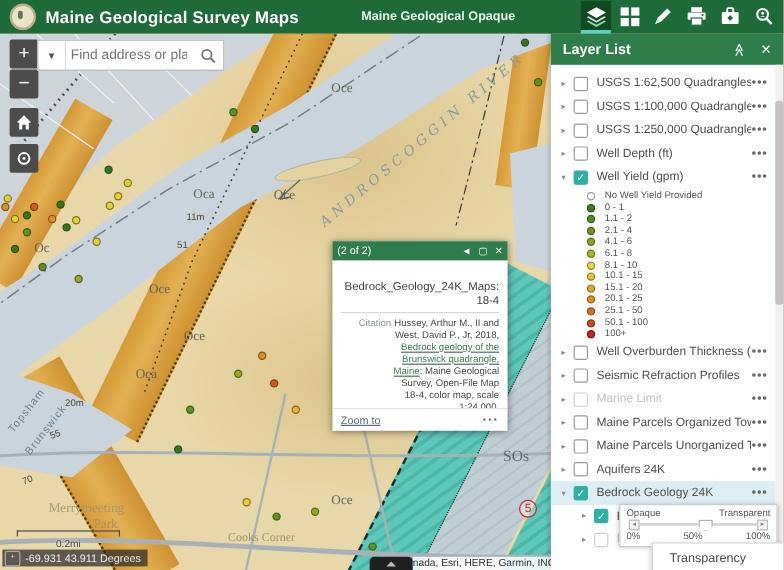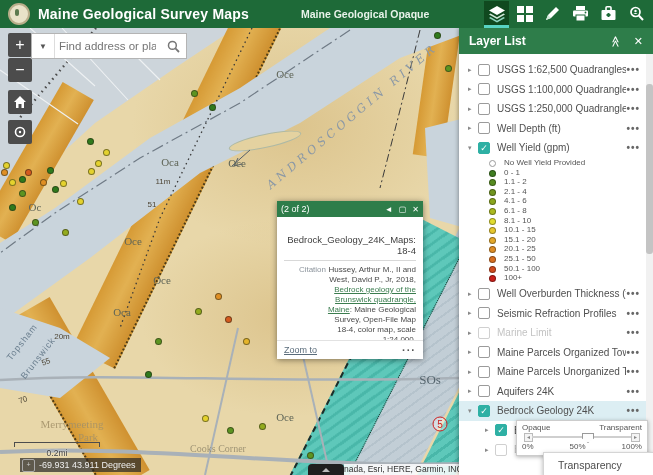--- a/index.html
+++ b/index.html
@@ -48,21 +48,21 @@
   .mbtn{position:absolute;width:24px;height:24px;background:#4c4c4c;color:#fff;text-align:center;line-height:24px;font-size:16px;cursor:pointer;z-index:20;border-radius:2px;}
   #zin{left:8px;top:5px;} #zout{left:8px;top:30px;} #homeB{left:8px;top:62px;} #locB{left:8px;top:92px;}
   #searchbox{position:absolute;left:31px;top:5px;width:156px;height:26px;background:#fff;border:1px solid #b4b4b4;display:flex;align-items:center;z-index:20;box-sizing:border-box;}
   #searchdd{width:22px;height:100%;border-right:1px solid #ddd;display:flex;align-items:center;justify-content:center;font-size:8px;color:#555;cursor:pointer;}
   #searchinput{flex:1;border:0;outline:0;font-size:11.5px;color:#333;padding:0 4px;min-width:0;font-family:"Liberation Sans",sans-serif;}
   #searchbtn{width:26px;height:100%;display:flex;align-items:center;justify-content:center;cursor:pointer;}
   
   #scalebar{position:absolute;left:14px;top:414px;width:86px;z-index:8;}
   #scalebar .bar{height:4px;border:1px solid #4d4d4d;border-bottom:0;}
   #scalebar .lbl{font-size:8.5px;color:#3f3f3f;text-align:center;margin-top:1px;text-shadow:0 0 2px #fff;}
-  #coords{position:absolute;left:20px;top:430px;height:14px;background:rgba(40,40,40,.72);color:#eee;font-size:9px;display:flex;align-items:center;padding:0 6px 0 2px;z-index:8;}
+  #coords{position:absolute;left:2px;top:430px;height:14px;background:rgba(40,40,40,.72);color:#eee;font-size:9px;display:flex;align-items:center;padding:0 6px 0 2px;z-index:8;}
   #coords .ic{width:11px;height:11px;border:1px solid #aaa;border-radius:2px;margin-right:4px;font-size:7px;line-height:10px;text-align:center;color:#ccc;}
   #attribTab{position:absolute;left:308px;top:436px;width:36px;height:11px;background:#1f1f1f;border-radius:4px 4px 0 0;z-index:8;}
   #attribTab:after{content:"";position:absolute;left:14px;top:4px;border-left:4px solid transparent;border-right:4px solid transparent;border-bottom:4px solid #bbb;}
   #attrib{position:absolute;left:344px;top:436px;width:122px;height:11px;background:rgba(255,255,255,.85);font-size:8.5px;color:#323232;line-height:11px;overflow:hidden;white-space:nowrap;z-index:8;}
   
   #popup{position:absolute;left:277px;top:173px;width:146px;height:158px;background:#fff;box-shadow:0 1px 6px rgba(0,0,0,.45);z-index:30;display:flex;flex-direction:column;}
   #popupHead{height:16px;background:#2e7d4a;color:#fff;display:flex;align-items:center;font-size:9px;padding:0 4px;}
   #popupHead .pg{flex:1;font-weight:normal;}
   #popupHead .hic{margin-left:6px;font-size:8px;cursor:pointer;}
   #popupBody{flex:1;padding:17px 7px 2px 7px;overflow:hidden;text-align:right;}

